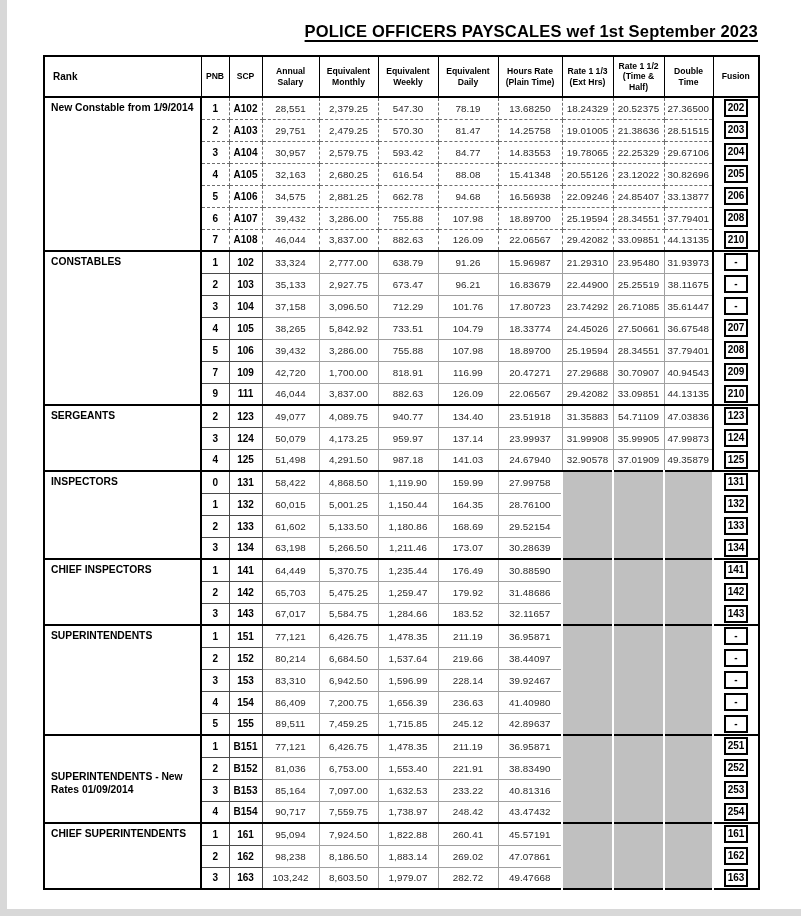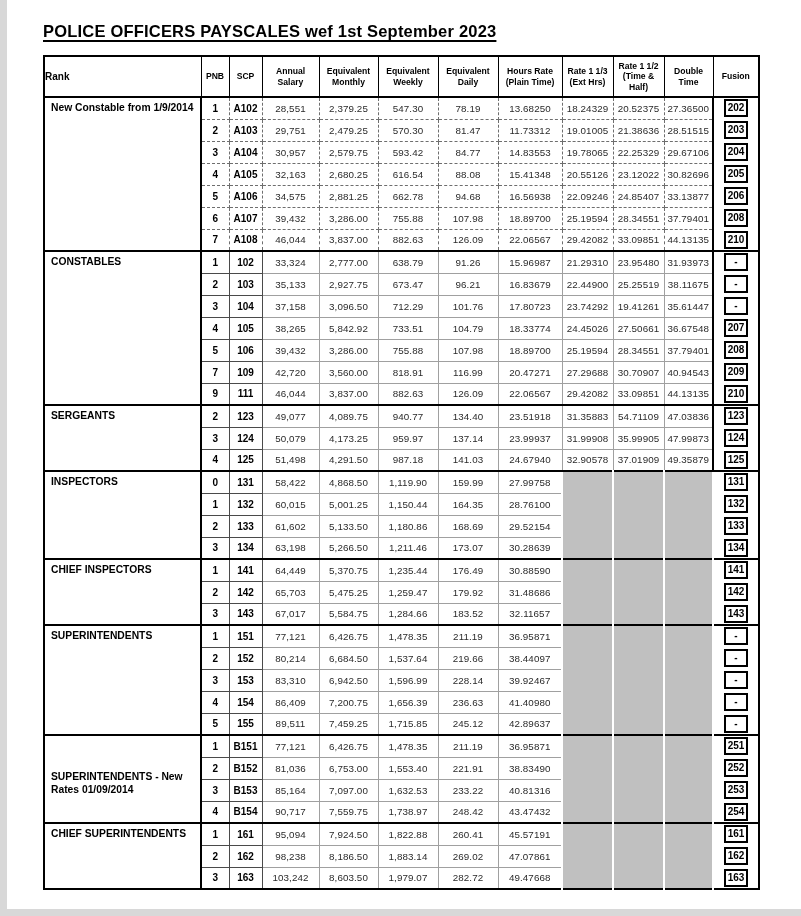--- a/index.html
+++ b/index.html
@@ -15,21 +15,21 @@
   }
   .edge-bottom {
     position: absolute; left: 0; top: 909px; width: 801px; height: 7px;
     background: #d8d8d8;
   }
   .page {
     position: absolute; left: 43px; top: 0; width: 715px;
   }
   .title {
     margin: 22px 0 14px 0;
-    text-align: left;
+    text-align: right;
     font-size: 16.5px;
     font-weight: bold;
     letter-spacing: 0.2px;
     color: #000;
     text-decoration: underline;
     text-decoration-thickness: 2px;
     text-underline-offset: 3px;
     white-space: nowrap;
   }
   table.payscales {
@@ -46,21 +46,21 @@
     font-weight: bold;
     color: #000;
     text-align: center;
     line-height: 1.2;
     padding: 1px 1px;
     background: #fff;
   }
   thead th.th-rank {
     text-align: left;
     vertical-align: middle;
-    padding-left: 0;
+    padding-left: 8px;
     font-size: 10px;
   }
   tbody tr { height: 22px; }
   tbody.section tr:first-child > td { border-top: 2px solid #000; }
   td.rank-cell {
     border-right: 2px solid #000;
     border-left: 2px solid #000;
     vertical-align: top;
     text-align: left;
     font-size: 10.3px;
@@ -173,21 +173,21 @@
             <div class="fusion-box">202</div>
           </td>
         </tr>
         <tr>
           <td class="key-cell">2</td>
           <td class="key-cell">A103</td>
           <td class="num-cell">29,751</td>
           <td class="num-cell">2,479.25</td>
           <td class="num-cell">570.30</td>
           <td class="num-cell">81.47</td>
-          <td class="num-cell">11.73312</td>
+          <td class="num-cell">14.25758</td>
           <td class="num-cell">19.01005</td>
           <td class="num-cell">21.38636</td>
           <td class="num-cell">28.51515</td>
           <td class="fusion-cell">
             <div class="fusion-box">203</div>
           </td>
         </tr>
         <tr>
           <td class="key-cell">3</td>
           <td class="key-cell">A104</td>
@@ -298,21 +298,21 @@
         </tr>
         <tr>
           <td class="key-cell">3</td>
           <td class="key-cell">104</td>
           <td class="num-cell">37,158</td>
           <td class="num-cell">3,096.50</td>
           <td class="num-cell">712.29</td>
           <td class="num-cell">101.76</td>
           <td class="num-cell">17.80723</td>
           <td class="num-cell">23.74292</td>
-          <td class="num-cell">19.41261</td>
+          <td class="num-cell">26.71085</td>
           <td class="num-cell">35.61447</td>
           <td class="fusion-cell">
             <div class="fusion-box">-</div>
           </td>
         </tr>
         <tr>
           <td class="key-cell">4</td>
           <td class="key-cell">105</td>
           <td class="num-cell">38,265</td>
           <td class="num-cell">5,842.92</td>
@@ -338,21 +338,21 @@
           <td class="num-cell">28.34551</td>
           <td class="num-cell">37.79401</td>
           <td class="fusion-cell">
             <div class="fusion-box">208</div>
           </td>
         </tr>
         <tr>
           <td class="key-cell">7</td>
           <td class="key-cell">109</td>
           <td class="num-cell">42,720</td>
-          <td class="num-cell">3,560.00</td>
+          <td class="num-cell">1,700.00</td>
           <td class="num-cell">818.91</td>
           <td class="num-cell">116.99</td>
           <td class="num-cell">20.47271</td>
           <td class="num-cell">27.29688</td>
           <td class="num-cell">30.70907</td>
           <td class="num-cell">40.94543</td>
           <td class="fusion-cell">
             <div class="fusion-box">209</div>
           </td>
         </tr>

